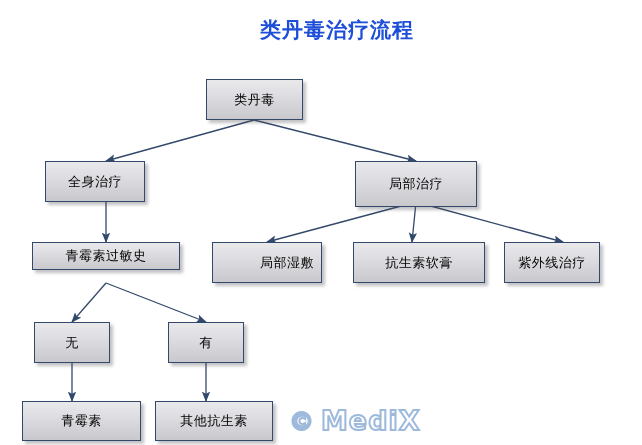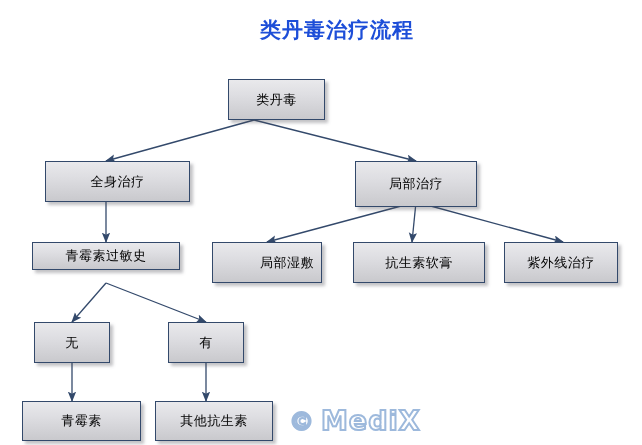--- a/index.html
+++ b/index.html
@@ -93,39 +93,39 @@
         <line x1="416" y1="202" x2="412" y2="242" stroke="#33496b" stroke-width="1.3" marker-end="url(#arrowhead)"></line>
         <line x1="416" y1="202" x2="563" y2="242" stroke="#33496b" stroke-width="1.3" marker-end="url(#arrowhead)"></line>
         <line x1="106" y1="283" x2="72" y2="322" stroke="#33496b" stroke-width="1.3" marker-end="url(#arrowhead)"></line>
         <line x1="106" y1="283" x2="206" y2="322" stroke="#33496b" stroke-width="1.3" marker-end="url(#arrowhead)"></line>
         <line x1="72" y1="363" x2="72" y2="401" stroke="#33496b" stroke-width="1.3" marker-end="url(#arrowhead)"></line>
         <line x1="206" y1="363" x2="206" y2="401" stroke="#33496b" stroke-width="1.3" marker-end="url(#arrowhead)"></line>
       </g>
   </svg>
 
   <div id="node-layer">
-      <div class="node" style="left: 206px; top: 79px; width: 97px; height: 41px; margin-left: 22px;">
+      <div class="node" style="left: 206px; top: 79px; width: 97px; height: 41px;">
         <span>类丹毒</span>
       </div>
-      <div class="node" style="left: 45px; top: 161px; width: 145px; height: 41px;">
+      <div class="node" style="left: 45px; top: 161px; width: 100px; height: 41px;">
         <span>全身治疗</span>
       </div>
       <div class="node" style="left: 355px; top: 161px; width: 122px; height: 46px;">
         <span>局部治疗</span>
       </div>
       <div class="node" style="left: 32px; top: 242px; width: 148px; height: 28px;">
         <span>青霉素过敏史</span>
       </div>
       <div class="node" style="left: 212px; top: 242px; width: 110px; height: 41px; padding-left: 40px;">
         <span>局部湿敷</span>
       </div>
       <div class="node" style="left: 353px; top: 242px; width: 132px; height: 41px;">
         <span>抗生素软膏</span>
       </div>
-      <div class="node" style="left: 504px; top: 242px; width: 114px; height: 41px;">
+      <div class="node" style="left: 504px; top: 242px; width: 96px; height: 41px;">
         <span>紫外线治疗</span>
       </div>
       <div class="node" style="left: 34px; top: 322px; width: 76px; height: 41px;">
         <span>无</span>
       </div>
       <div class="node" style="left: 168px; top: 322px; width: 76px; height: 41px;">
         <span>有</span>
       </div>
       <div class="node" style="left: 22px; top: 401px; width: 119px; height: 40px;">
         <span>青霉素</span>

